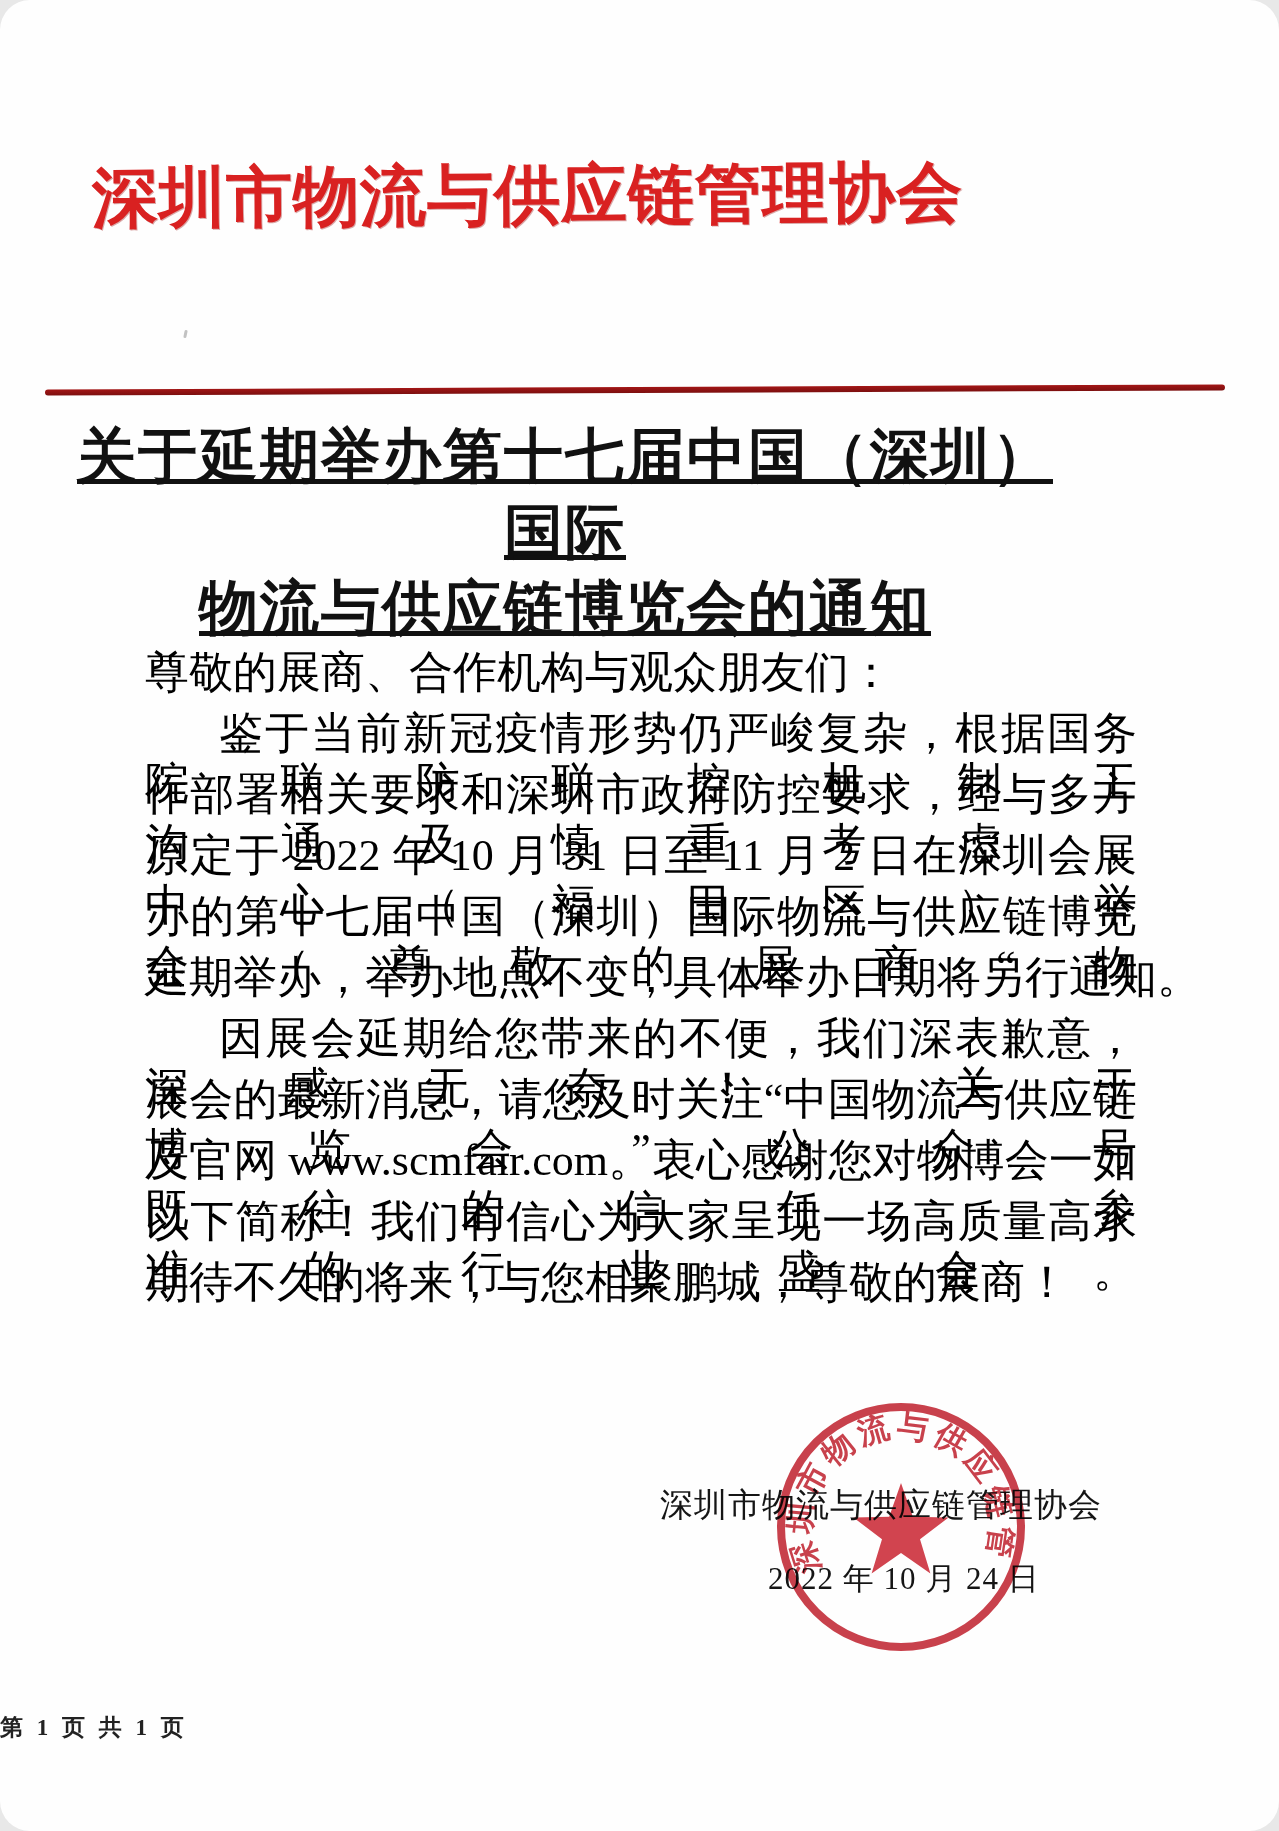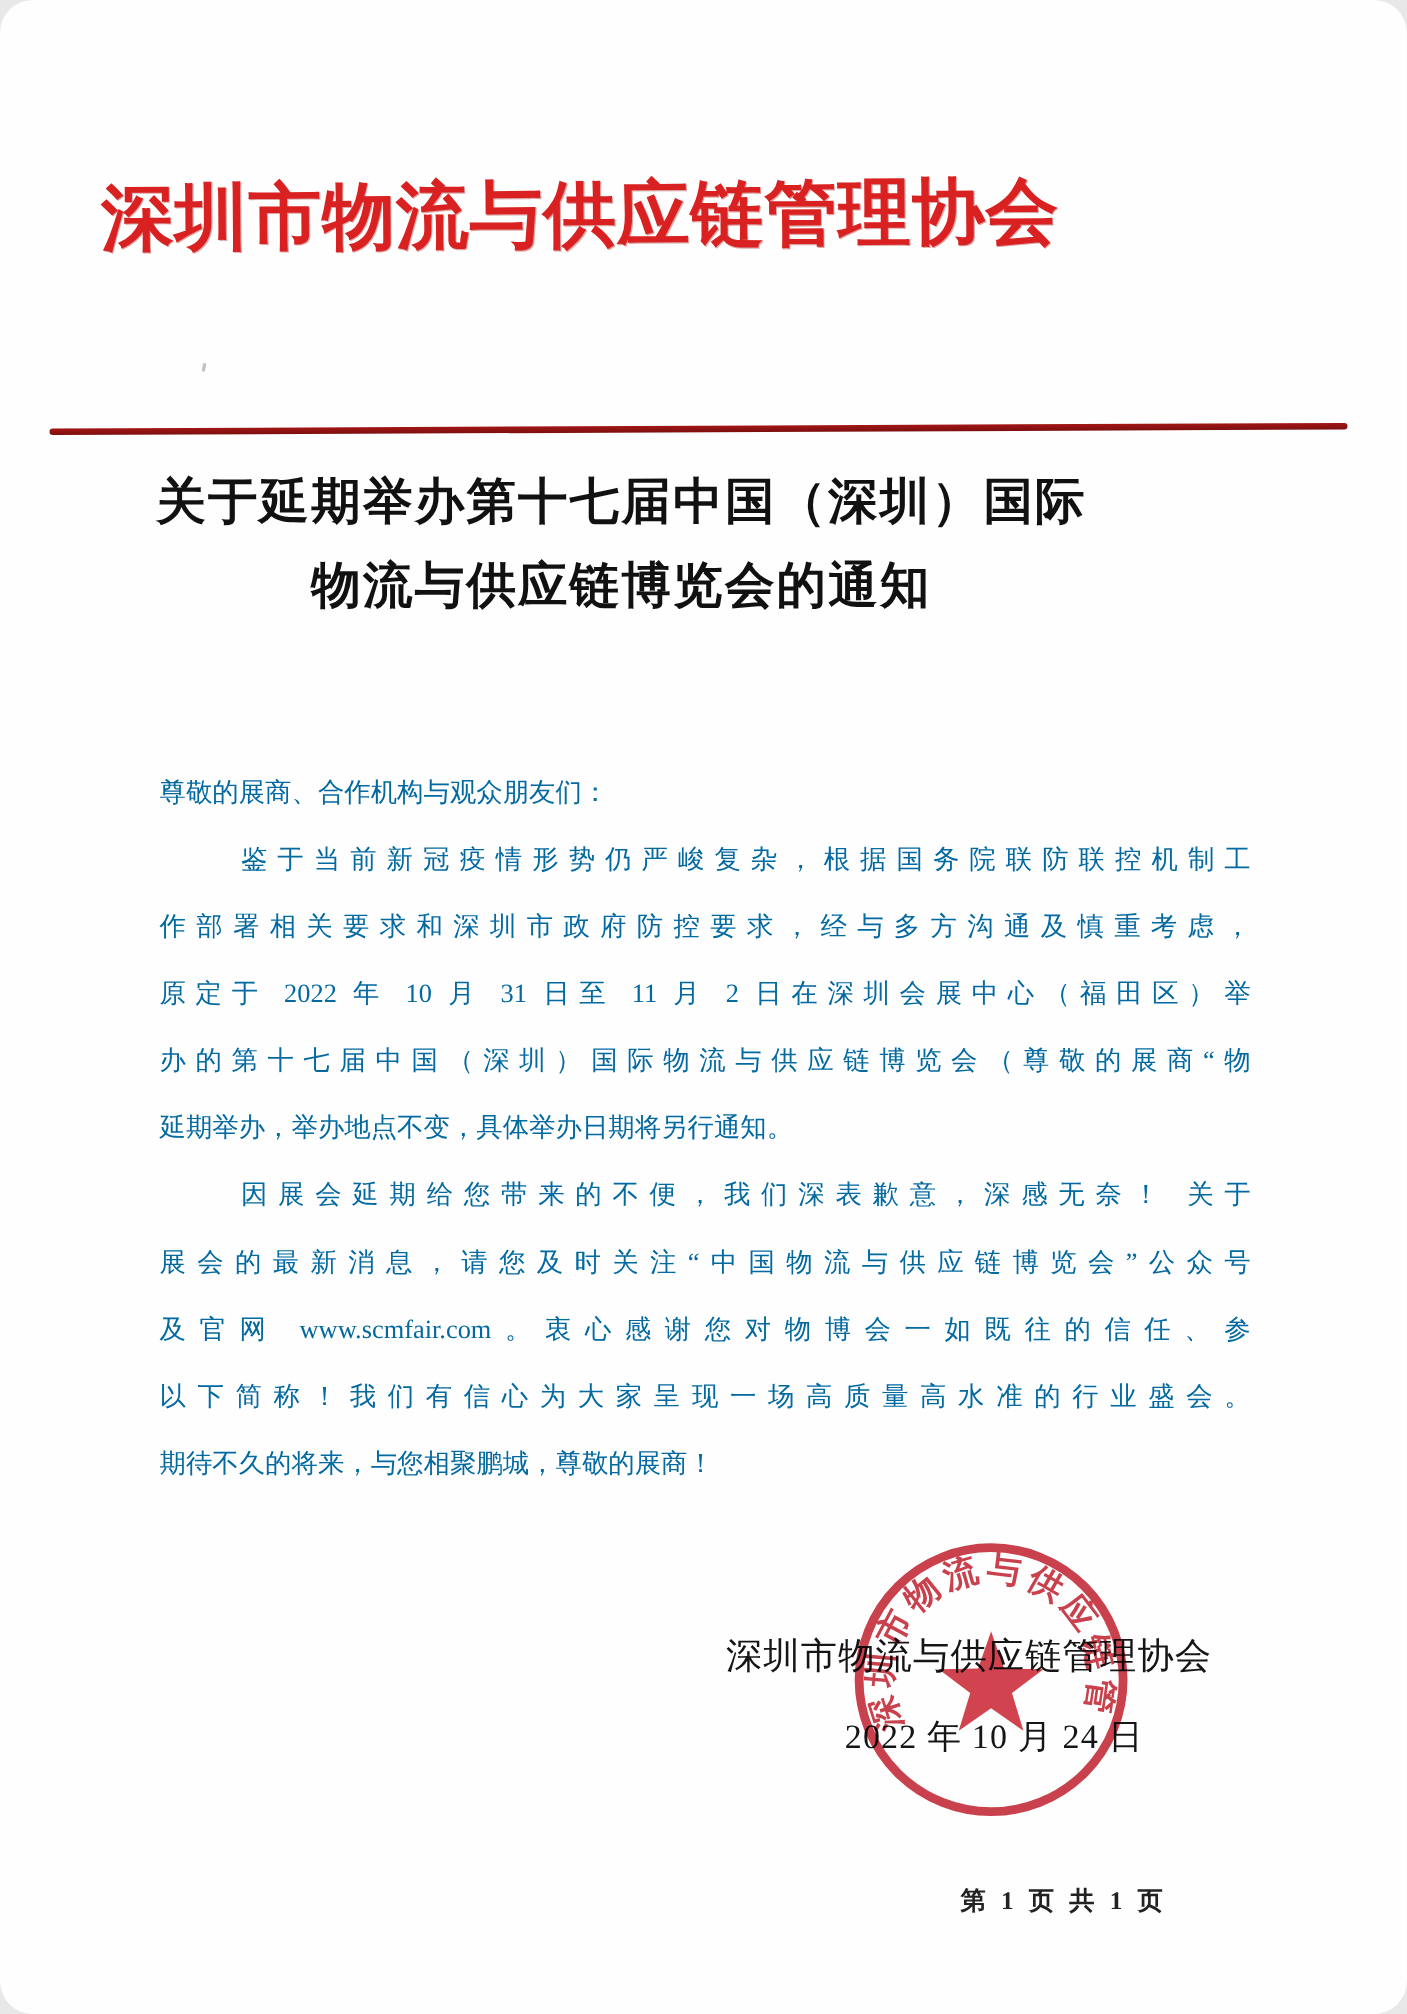--- a/index.html
+++ b/index.html
@@ -18,45 +18,45 @@
     transform:rotate(-0.4deg);
     text-shadow:1px 1px 0 rgba(150,10,10,.35);
   }
   .red-rule{
     position:absolute; left:45px; top:387px; width:1180px; height:6px;
     background:linear-gradient(#a31616,#7c0f0f); border-radius:3px;
     transform:rotate(-0.25deg);
   }
   .title{
     position:absolute; left:55px; top:418px; width:1020px;
-    text-align:center; font-weight:700; font-size:45px; line-height:76px;
-    color:#111; letter-spacing:2px;
+    text-align:center; font-weight:700; font-size:59px; line-height:76px;
+    color:#111; letter-spacing:2px;text-decoration:underline;
   }
   .body-block{
     position:absolute; left:145px; top:648px; width:992px;
-    font-size:24px; color:#0369a1;margin-top:48px;
+    font-size:44px; color:#000000;
   }
   .bline{ height:61px; line-height:50px; white-space:nowrap; }
   .bline.j{
     white-space:normal;
     text-align:justify; text-align-last:justify;
     text-justify:inter-ideograph;
   }
   .bline.ind{ text-indent:74px; }
   .signature{
     position:absolute; left:660px; top:1483px; width:480px;
     font-size:33px; letter-spacing:1px; white-space:nowrap; color:#151515;
   }
   .dateline{
     position:absolute; left:768px; top:1558px; width:400px;
     font-size:31px; letter-spacing:1px; white-space:nowrap; color:#151515;
   }
   .footer{
     position:absolute; left:0; top:1712px; width:1061px;
-    text-align:right; font-size:23px; letter-spacing:4px; color:#222;
+    text-align:left; font-size:23px; letter-spacing:4px; color:#222;
     font-weight:700;
   }
   .seal{
     position:absolute; left:770px; top:1396px; width:262px; height:262px;
     mix-blend-mode:multiply; opacity:.92;
   }
   .speck{
     position:absolute; left:184px; top:330px; width:3px; height:8px;
     background:#9a9a9a; border-radius:2px; opacity:.6; transform:rotate(12deg);
   }

